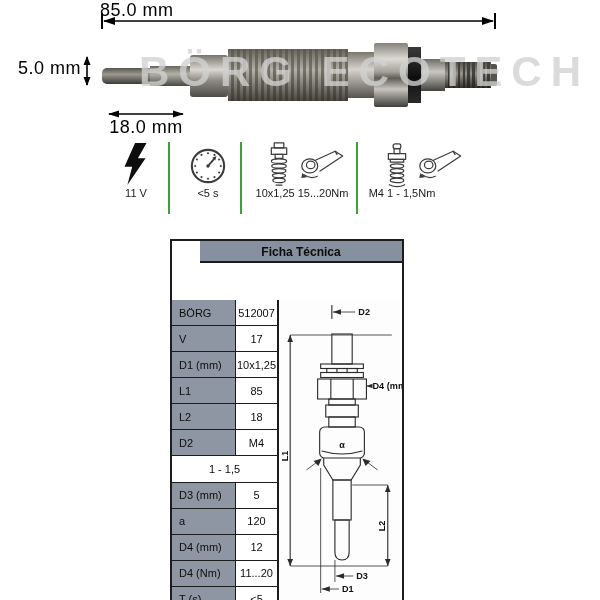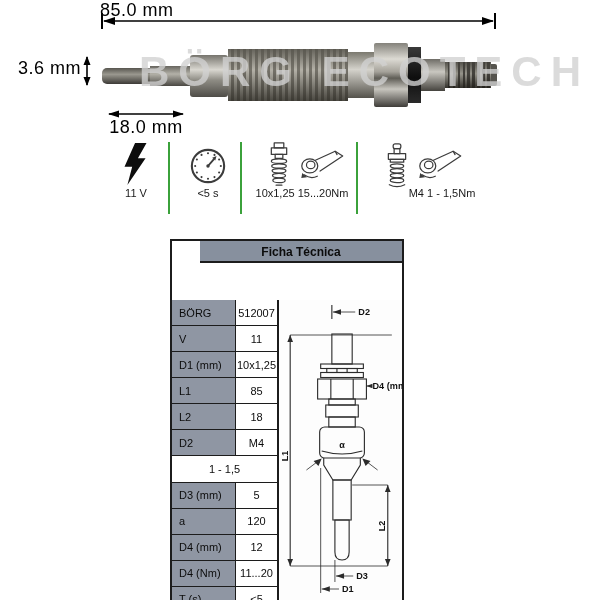--- a/index.html
+++ b/index.html
@@ -41,21 +41,21 @@
 
   <div class="abs dim-text" style="left:100px;top:0;width:397px;text-align:left;">85.0 mm</div>
   <svg class="abs" style="left:100px;top:12px;" width="397" height="18">
     <line x1="2" y1="1" x2="2" y2="17" stroke="#000" stroke-width="2"></line>
     <line x1="395" y1="1" x2="395" y2="17" stroke="#000" stroke-width="2"></line>
     <line x1="4" y1="9" x2="393" y2="9" stroke="#000" stroke-width="1.6"></line>
     <polygon points="3,9 15,5 15,13" fill="#000"></polygon>
     <polygon points="394,9 382,5 382,13" fill="#000"></polygon>
   </svg>
 
-  <div class="abs dim-text" style="left:18px;top:58px;">3.6 mm</div>
+  <div class="abs dim-text" style="left:18px;top:58px;">5.0 mm</div>
   <svg class="abs" style="left:81px;top:55px;" width="12" height="32">
     <line x1="6" y1="2" x2="6" y2="30" stroke="#000" stroke-width="1.6"></line>
     <polygon points="6,1 2.5,10 9.5,10" fill="#000"></polygon>
     <polygon points="6,31 2.5,22 9.5,22" fill="#000"></polygon>
   </svg>
 
   <div class="photo">
     <div class="pp" style="left:2px;top:30px;width:50px;height:16px;border-radius:5px 0 0 5px;
                 background:linear-gradient(180deg,#57554f,#9a988f 40%,#3c3a36);"></div>
     <div class="pp" style="left:50px;top:28px;width:40px;height:20px;
@@ -151,33 +151,33 @@
     <path class="ic" d="M7,44.5 Q15,48.5 23,44.5"></path>
   </svg>
   <svg class="abs" style="left:417px;top:148px;" width="46" height="32" viewBox="0 0 48 34">
     <ellipse class="ic" cx="11" cy="19" rx="8.5" ry="7.5"></ellipse>
     <ellipse class="ic" cx="12" cy="18" rx="4.5" ry="4"></ellipse>
     <path class="ic" d="M17,13 L38,3.5 L46,8.5 L22,24.5"></path>
     <line class="ic" x1="38" y1="3.5" x2="40" y2="7"></line>
     <path class="ic" d="M5,28.5 Q12,33.5 19,30"></path>
     <polygon points="3,26.5 2,32 8,31" fill="#3c3c3c"></polygon>
   </svg>
-  <div class="abs cap" style="left:396px;top:187px;width:92px;">M4 1 - 1,5Nm</div>
+  <div class="abs cap" style="left:356px;top:187px;width:92px;">M4 1 - 1,5Nm</div>
 
   <div class="ftable">
     <div class="thead">Ficha Técnica</div>
     <div class="tbody">
       <div class="rows-col">
         <div class="trow">
           <div class="tlabel">BÖRG</div>
           <div class="tvalue">512007</div>
           </div>
         <div class="trow">
           <div class="tlabel">V</div>
-          <div class="tvalue">11</div>
+          <div class="tvalue">17</div>
           </div>
         <div class="trow">
           <div class="tlabel">D1 (mm)</div>
           <div class="tvalue">10x1,25</div>
           </div>
         <div class="trow">
           <div class="tlabel">L1</div>
           <div class="tvalue">85</div>
           </div>
         <div class="trow">

